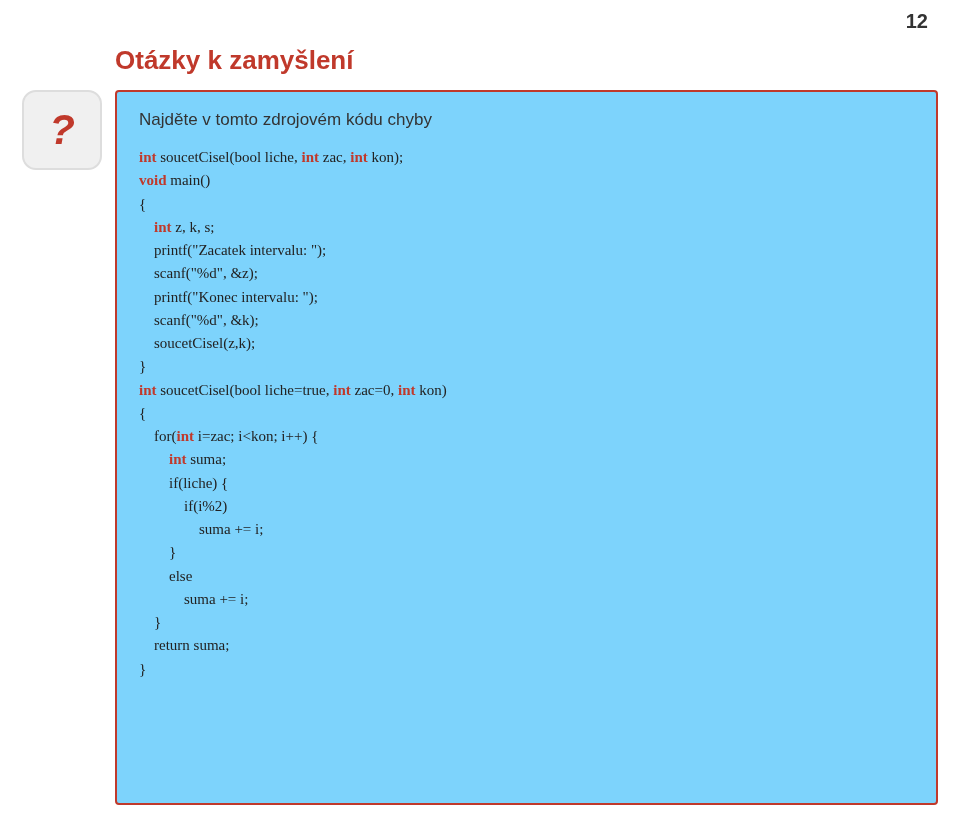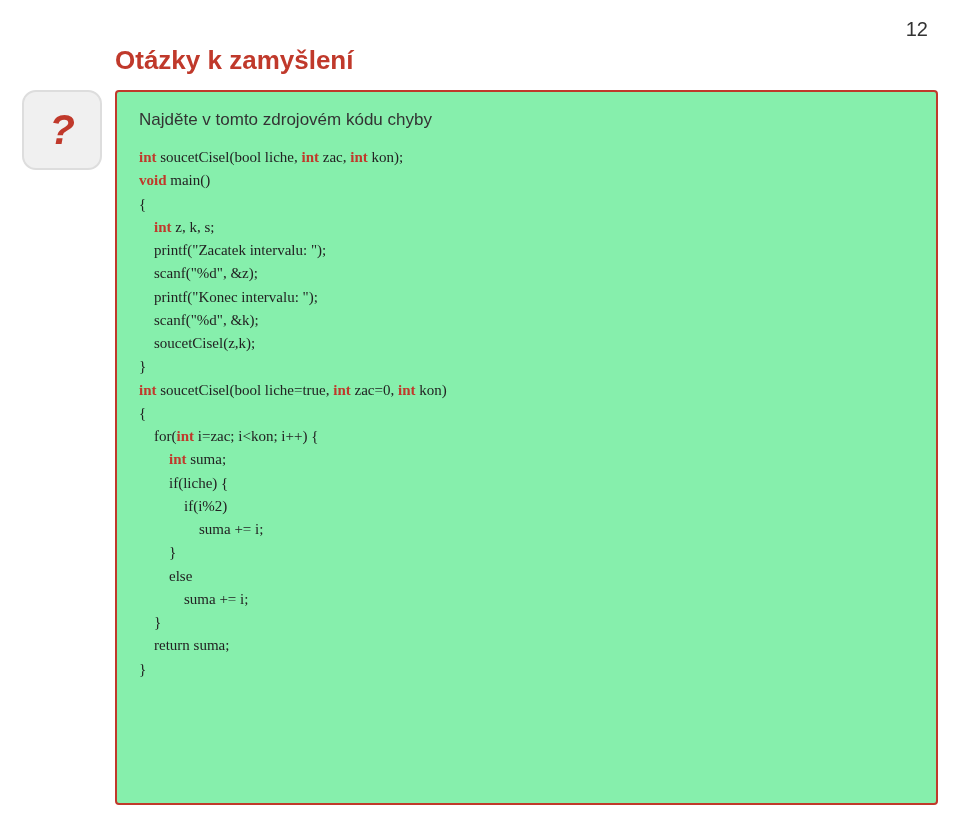--- a/index.html
+++ b/index.html
@@ -12,25 +12,25 @@
       width: 960px;
       height: 835px;
       background: #ffffff;
       font-family: Arial, sans-serif;
       position: relative;
       overflow: hidden;
     }
 
     .page-number {
       position: absolute;
-      top: 18px;
+      top: 10px;
       right: 32px;
       font-size: 20px;
       color: #333;
-      font-weight: normal;
+      font-weight: bold;
     }
 
     .page-title {
       position: absolute;
       top: 45px;
       left: 115px;
       font-size: 26px;
       font-weight: bold;
       color: #c0392b;
     }
@@ -58,21 +58,21 @@
 
     .content-box {
       position: absolute;
       top: 90px;
       left: 115px;
       right: 22px;
       bottom: 30px;
       border: 2px solid #c0392b;
       border-radius: 4px;
       padding: 18px 22px 18px 22px;
-      background: #86efac;
+      background: #7dd3fc;
     }
 
     .subtitle {
       font-size: 17px;
       color: #333;
       margin-bottom: 16px;
     }
 
     .code-block {
       font-family: Liberation Serif, serif;

